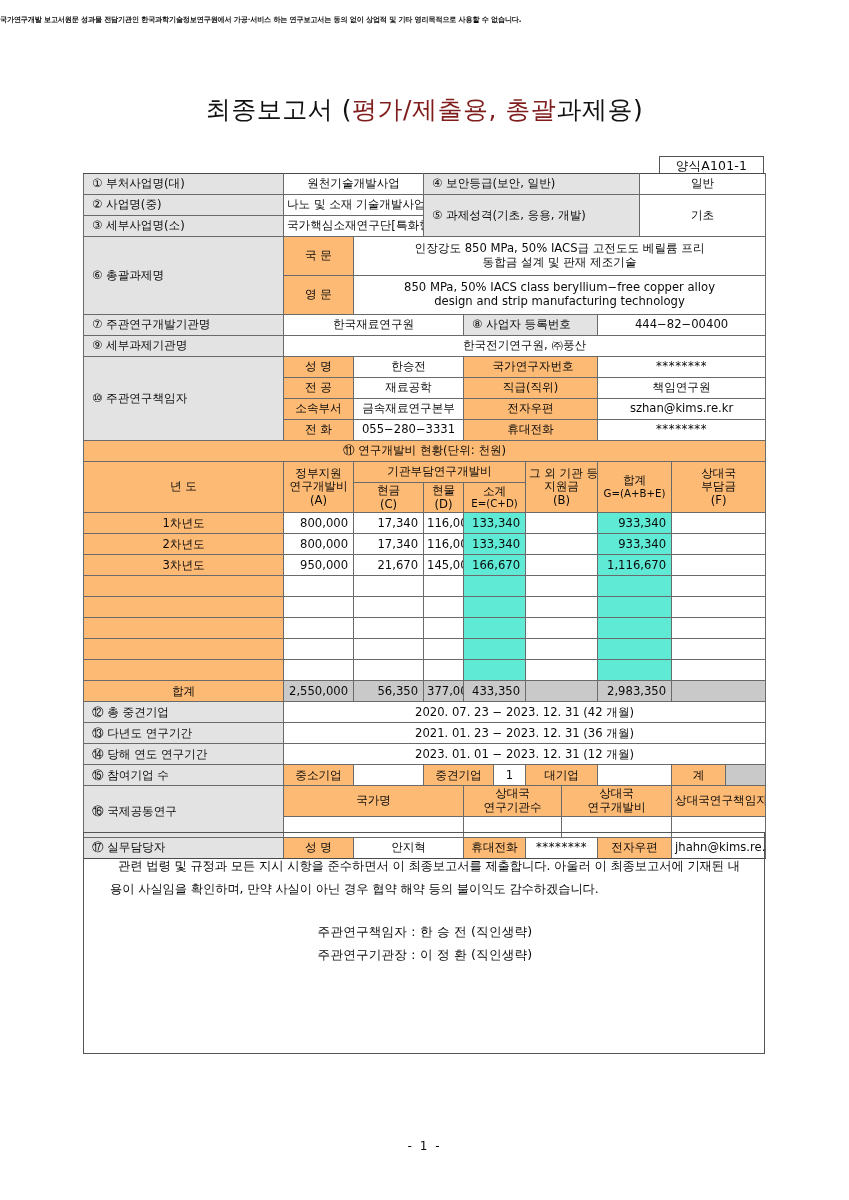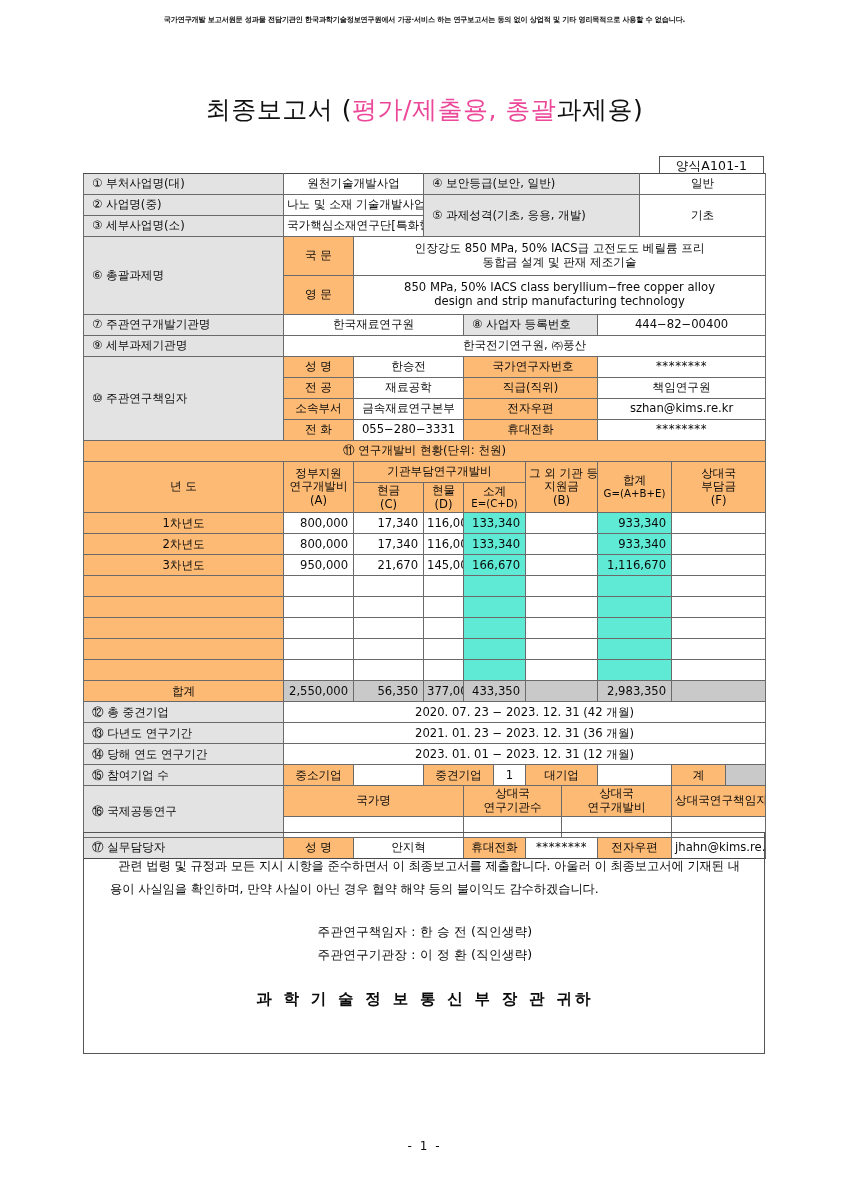--- a/index.html
+++ b/index.html
@@ -22,41 +22,40 @@
     width: 849px;
     height: 1200px;
   }
 
   
   .disclaimer {
     position: absolute;
     top: 15px;
     left: 0;
     width: 849px;
-    text-align: center;
     font-size: 7.1px;
     letter-spacing: -0.15px;
     color: #111;
     font-weight: 700;
     transform: scaleY(1.05);
   }
 
   
   .doc-title {
     position: absolute;
     top: 93px;
     left: 0;
     width: 849px;
     text-align: center;
     font-size: 25px;
     letter-spacing: 0.5px;
     color: #111;
     white-space: nowrap;
   }
-  .doc-title .red { color: #ec4899; }
+  .doc-title .red { color: #7f1d1d; }
 
   
   .form-code {
     position: absolute;
     top: 156px;
     left: 659px;
     width: 105px;
     height: 20px;
     border: 1.2px solid #555;
     box-sizing: border-box;
@@ -451,17 +450,16 @@
     <td class="lblc thickt thickb" colspan="2">전자우편</td>
     <td class="val thickt thickb small" colspan="2">jhahn@kims.re.kr</td>
   </tr>
       </tbody>
   </table>
 
   <div class="statement">
     <div class="stmt-text">관련 법령 및 규정과 모든 지시 시항을 준수하면서 이 최종보고서를 제출합니다. 아울러 이 최종보고서에 기재된 내용이 사실임을 확인하며, 만약 사실이 아닌 경우 협약 해약 등의 불이익도 감수하겠습니다.</div>
     <div class="sig sig1">주관연구책임자 : 한 승 전 (직인생략)</div>
     <div class="sig sig2">주관연구기관장 : 이 정 환 (직인생략)</div>
-    <div class="final-line">과 학 기 술 정 보 통 신 부 장 관 귀하</div>
   </div>
 
   <div class="footer">- 1 -</div>
 </div>
 
 </body></html>

